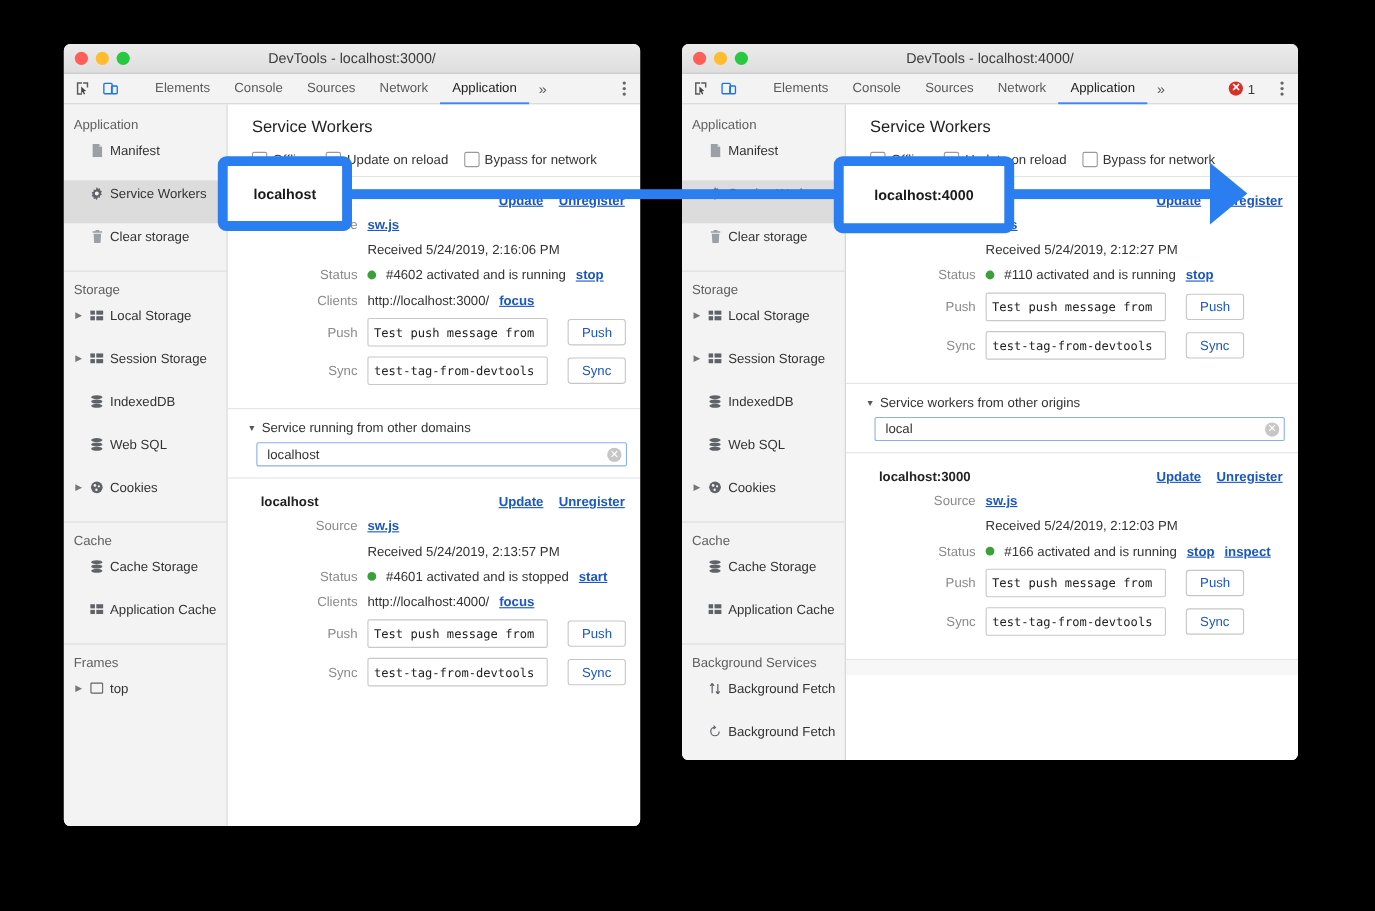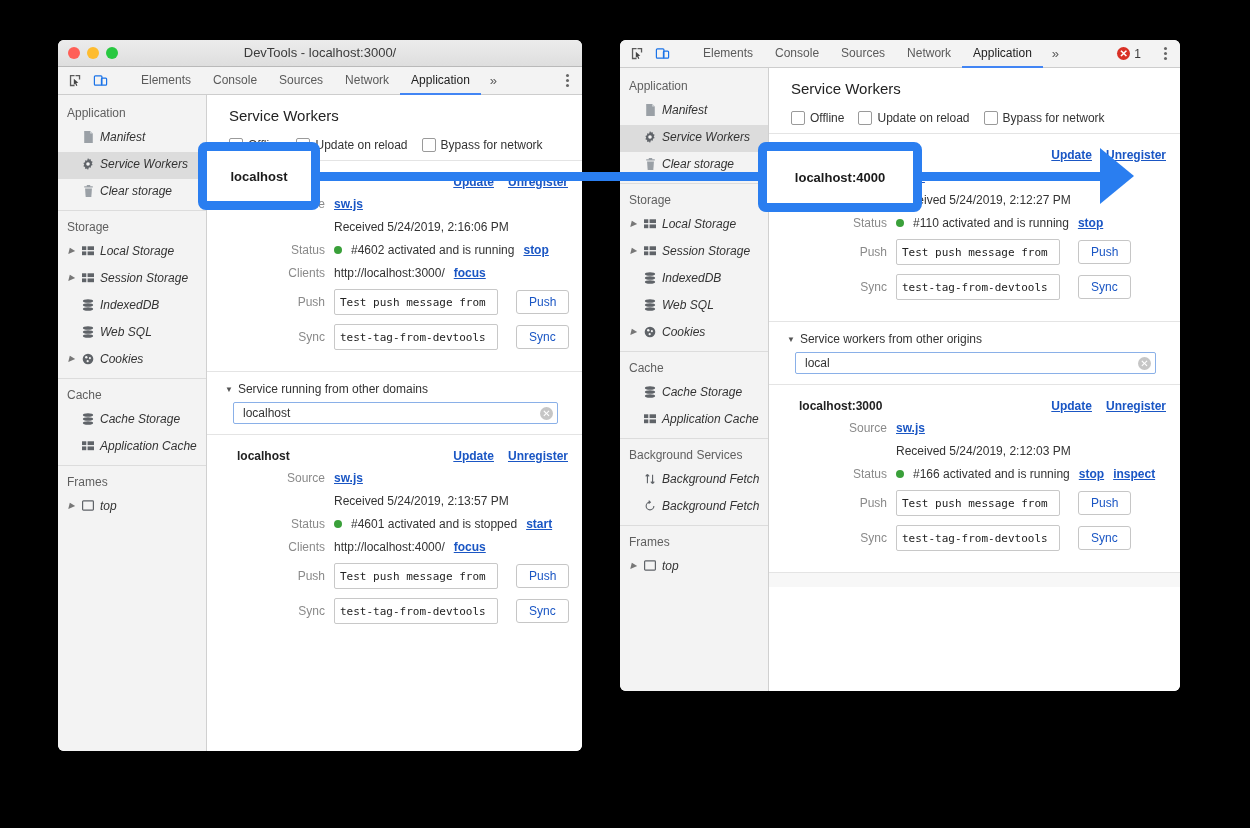--- a/index.html
+++ b/index.html
@@ -71,21 +71,21 @@
   .sidebar {
     width: 148px; flex: none; background: #f3f3f3;
     border-right: 1px solid #d0d0d0;
     font-size: 12px; color: #333; padding-top: 6px;
     overflow: hidden;
   }
   .side-group-title { padding: 5px 0 5px 9px; color: #5f5f5f; font-size: 12px; }
   .side-divider { height: 1px; background: #dcdcdc; margin: 4px 0; }
   .side-item {
     display: flex; align-items: center; gap: 5px;
-    padding: 2px 0 6px 9px; height: 19px; color: #333; font-style: italic;
+    padding: 2px 0 18px 9px; height: 19px; color: #333;
   }
   .side-item.sel { background: #dcdcdc; }
   .side-item .arrow {
     width: 9px; font-size: 8px; color: #777; text-align: center; flex: none;
   }
   .side-item .arrow.blank { visibility: hidden; }
   .side-item .gicon { width: 14px; flex: none; display: flex; justify-content: center; align-items: center; }
   .side-item .lbl { white-space: nowrap; }
 
   
@@ -136,21 +136,21 @@
     color: #1a56c4; font-size: 12px; padding: 4px 12px; margin-left: 9px;
     font-family: "Liberation Sans", sans-serif; cursor: pointer;
   }
 
   .others-section { border-top: 1px solid #e4e4e4; }
   .others-head {
     display: flex; align-items: center; gap: 5px;
     padding: 10px 0 6px 18px; font-size: 12px; color: #333;
   }
   .tri { font-size: 8px; color: #555; }
-  .filter-wrap { padding: 0 24px 10px 26px; }
+  .filter-wrap { padding: 0 12px 10px 26px; }
   .filter-box {
     display: flex; align-items: center;
     border: 1px solid #8ab0e8; border-radius: 2px; background: #fff;
     height: 20px; padding: 0 4px 0 7px;
   }
   .filter-box input {
     border: 0; outline: 0; flex: 1; font-size: 12px; color: #333;
     font-family: "Liberation Sans", sans-serif; background: transparent;
   }
   .clear-x {
@@ -494,20 +494,28 @@
               </div>
             </div>
           </div>
         </div>
       </div>
     </div>
   </div>
 
   <div class="devtools-window" style="left:620px; top:40px; width:560px; height:651px;">
 
+    <div class="titlebar">
+      <div class="traffic">
+        <span class="dot red"></span>
+        <span class="dot yellow"></span>
+        <span class="dot green"></span>
+      </div>
+      <div class="win-title">DevTools - localhost:4000/</div>
+    </div>
 
     <div class="tabstrip">
       <div class="tool-icons">
         <span class="icon-btn">
           <svg width="15" height="15" viewBox="0 0 16 16">
             <path d="M2 2 h5 v1.4 H3.4 V12.6 H7 V14 H2 Z M13 2 v5 h-1.4 V3.4 H8 V2 Z" fill="#5a5a5a"></path>
             <path d="M6.2 6 L11 10.4 L8.8 10.7 L10 13.2 L8.8 13.8 L7.6 11.3 L6.2 12.7 Z" fill="#444"></path>
           </svg>
         </span>
         <span class="icon-btn">

